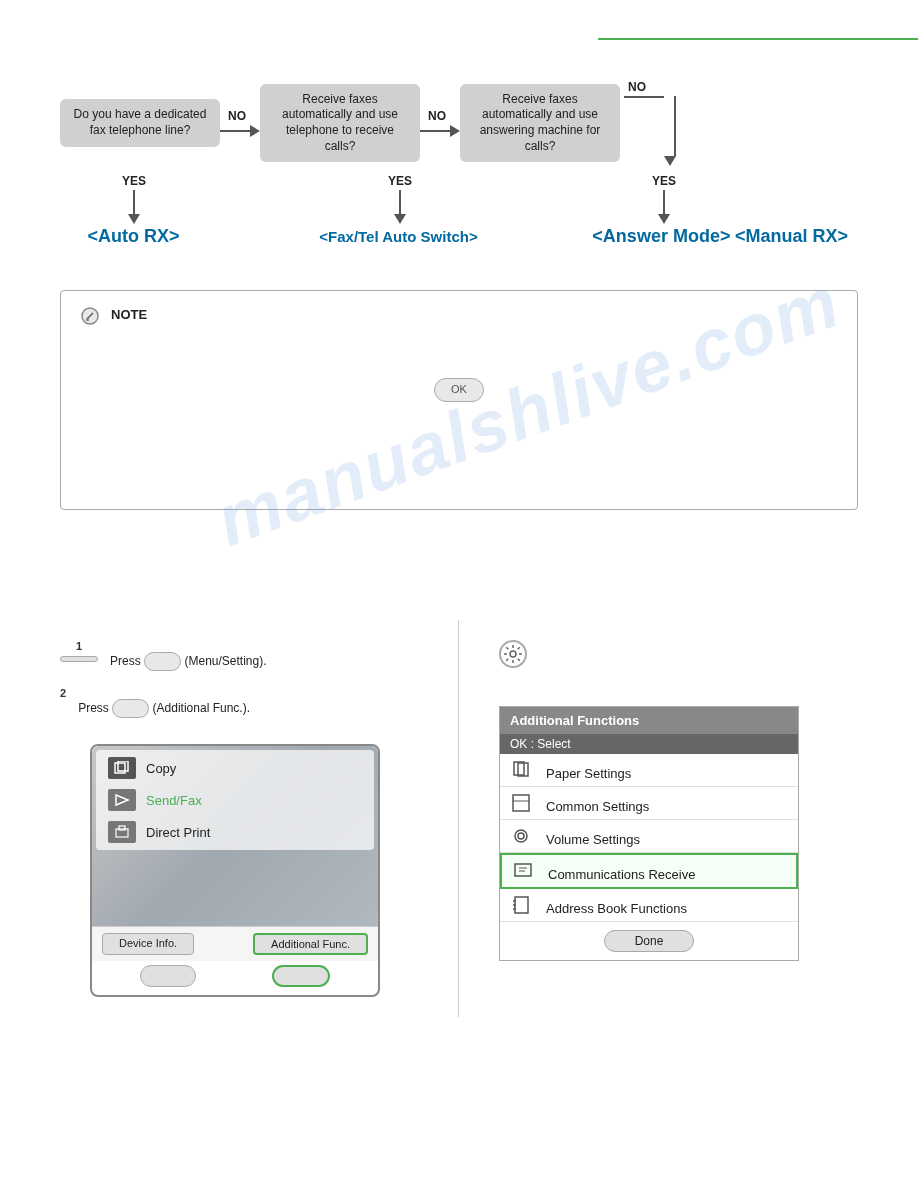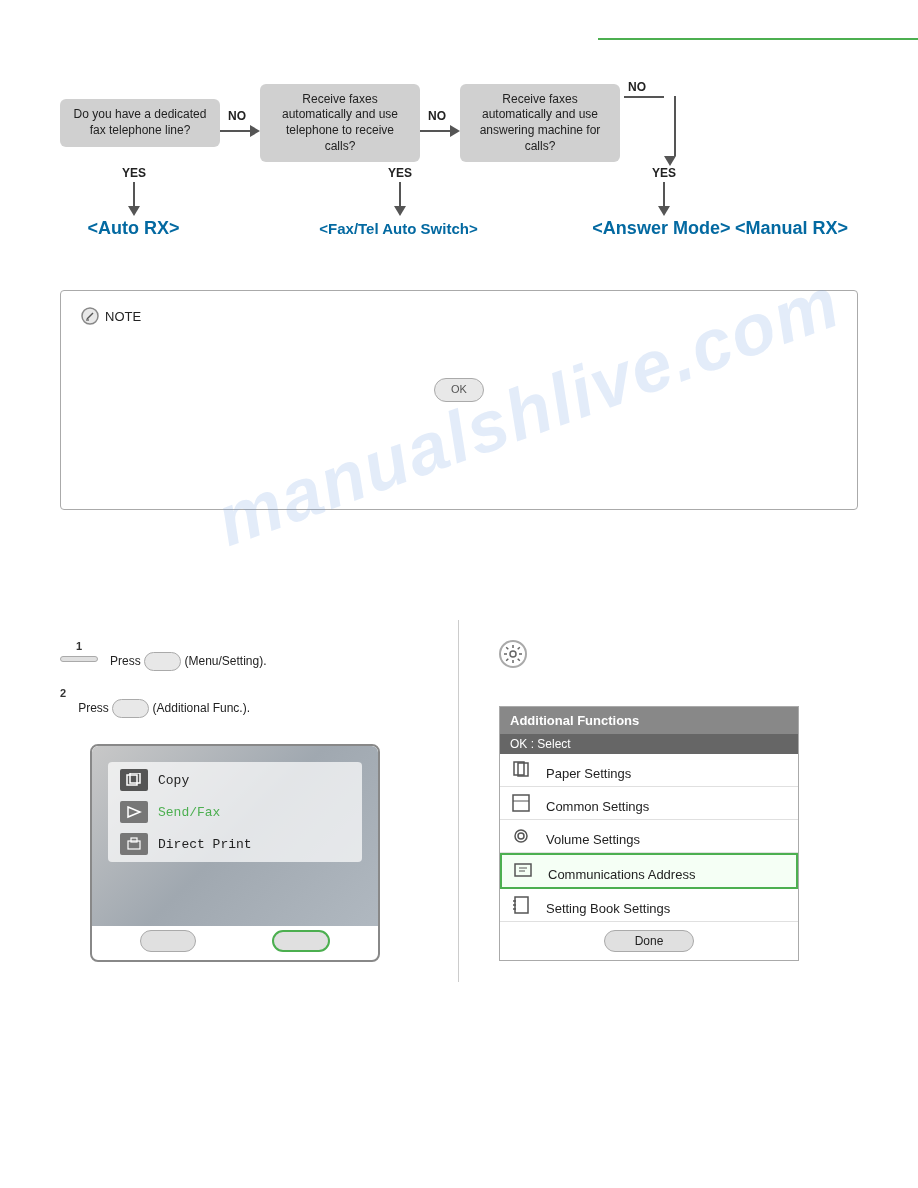--- a/index.html
+++ b/index.html
@@ -50,24 +50,24 @@
       left: 60px;
       right: 60px;
       border: 1px solid #aaa;
       border-radius: 4px;
       padding: 16px 20px 20px 20px;
       min-height: 200px;
     }
 
     .note-header {
       display: flex;
-      align-items: center;
-      gap: 6px;
+      align-items: flex-start;
+      gap: 12px;
       margin-bottom: 10px;
-      font-weight: normal;
+      font-weight: bold;
       font-size: 13px;
     }
 
     .note-content {
       font-size: 12px;
       line-height: 1.6;
       color: #333;
     }
 
     .note-pill {
@@ -337,21 +337,21 @@
       <div style="display:flex; align-items:flex-start;">
         <div style="width:40px; height:2px; background:#555; margin-top:0;"></div>
         <div style="display:flex; flex-direction:column; align-items:flex-end;">
           <div style="width:2px; height:60px; background:#555;"></div>
           <div style="width:0; height:0; border-left:6px solid transparent; border-right:6px solid transparent; border-top:10px solid #555;"></div>
         </div>
       </div>
     </div>
   </div>
 
-  <div style="display:flex; align-items:flex-start; margin-top:0; gap:0;">
+  <div style="display:flex; align-items:flex-start; margin-top:8px; gap:0;">
 
     <div style="display:flex; flex-direction:column; align-items:center; width:148px; margin-left:0;">
       <span style="font-size:12px; font-weight:bold;">YES</span>
       <div style="width:2px; height:24px; background:#555; margin-top:2px;"></div>
       <div style="width:0; height:0; border-left:6px solid transparent; border-right:6px solid transparent; border-top:10px solid #555;"></div>
     </div>
 
     <div style="width:118px;"></div>
 
     <div style="display:flex; flex-direction:column; align-items:center; width:148px;">
@@ -427,21 +427,21 @@
       <div style="display:flex; flex-direction:column; align-items:center; gap:4px;">
         <span style="font-size:11px; font-weight:bold; color:#333;">2</span>
       </div>
       <div class="step-text">
         Press <span class="pill-btn" style="font-size:10px; padding:1px 12px;">&nbsp;&nbsp;&nbsp;&nbsp;</span> (Additional Func.).
       </div>
     </div>
 
     <div class="device-screen" style="margin-left:30px;">
 
-      <div style="background: linear-gradient(135deg, #c8c8c8 0%, #a0a8b0 50%, #b0b8c0 100%); padding:16px; min-height:180px; position:relative; border-radius:6px 6px 0 0;font-family:Liberation Mono, monospace;">
+      <div style="background: linear-gradient(135deg, #c8c8c8 0%, #a0a8b0 50%, #b0b8c0 100%); padding:4px; min-height:180px; position:relative; border-radius:6px 6px 0 0;">
 
         <div style="background:rgba(255,255,255,0.7); border-radius:4px; padding:2px 0; margin-bottom:4px;">
           <div class="screen-menu-item">
             <div class="screen-icon" style="background:#555;">
               <svg width="16" height="14" viewBox="0 0 16 14">
                   <rect x="1" y="2" width="10" height="10" fill="none" stroke="#fff" stroke-width="1.5"></rect>
                   <rect x="4" y="0" width="10" height="10" fill="none" stroke="#fff" stroke-width="1.5"></rect>
                 </svg>
             </div>
             <span>Copy</span>
@@ -459,20 +459,24 @@
               <svg width="16" height="14" viewBox="0 0 16 14">
                   <rect x="2" y="4" width="12" height="8" fill="none" stroke="#fff" stroke-width="1.2"></rect>
                   <rect x="5" y="1" width="6" height="4" fill="none" stroke="#fff" stroke-width="1.2"></rect>
                 </svg>
             </div>
             <span>Direct Print</span>
           </div>
         </div>
       </div>
 
+      <div class="screen-footer">
+        <span class="screen-footer-btn">Device Info.</span>
+        <span class="screen-footer-btn highlighted">Additional Func.</span>
+      </div>
 
       <div class="screen-pill-row">
         <span class="screen-pill">&nbsp;&nbsp;&nbsp;&nbsp;&nbsp;&nbsp;</span>
         <span class="screen-pill highlighted">&nbsp;&nbsp;&nbsp;&nbsp;&nbsp;&nbsp;</span>
       </div>
     </div>
   </div>
 
   <div class="bottom-right">
 
@@ -524,33 +528,33 @@
       </div>
 
       <div class="af-item selected" style="border:2px solid #4caf50; background:#f5fff5;">
         <div class="af-icon">
           <svg width="20" height="20" viewBox="0 0 20 20">
               <rect x="2" y="3" width="16" height="12" fill="none" stroke="#555" stroke-width="1.5"></rect>
               <line x1="6" y1="7" x2="14" y2="7" stroke="#555" stroke-width="1"></line>
               <line x1="6" y1="10" x2="12" y2="10" stroke="#555" stroke-width="1"></line>
             </svg>
         </div>
-        <span>Communications Address</span>
+        <span>Communications Receive</span>
       </div>
 
       <div class="af-item">
         <div class="af-icon">
           <svg width="20" height="20" viewBox="0 0 20 20">
               <rect x="4" y="2" width="13" height="16" fill="none" stroke="#555" stroke-width="1.5"></rect>
               <line x1="2" y1="6" x2="5" y2="6" stroke="#555" stroke-width="1.5"></line>
               <line x1="2" y1="10" x2="5" y2="10" stroke="#555" stroke-width="1.5"></line>
               <line x1="2" y1="14" x2="5" y2="14" stroke="#555" stroke-width="1.5"></line>
             </svg>
         </div>
-        <span>Setting Book Settings</span>
+        <span>Address Book Functions</span>
       </div>
 
       <div class="af-footer">
         <span class="af-done-btn">Done</span>
       </div>
     </div>
   </div>
 </div>
 
 </body></html>

